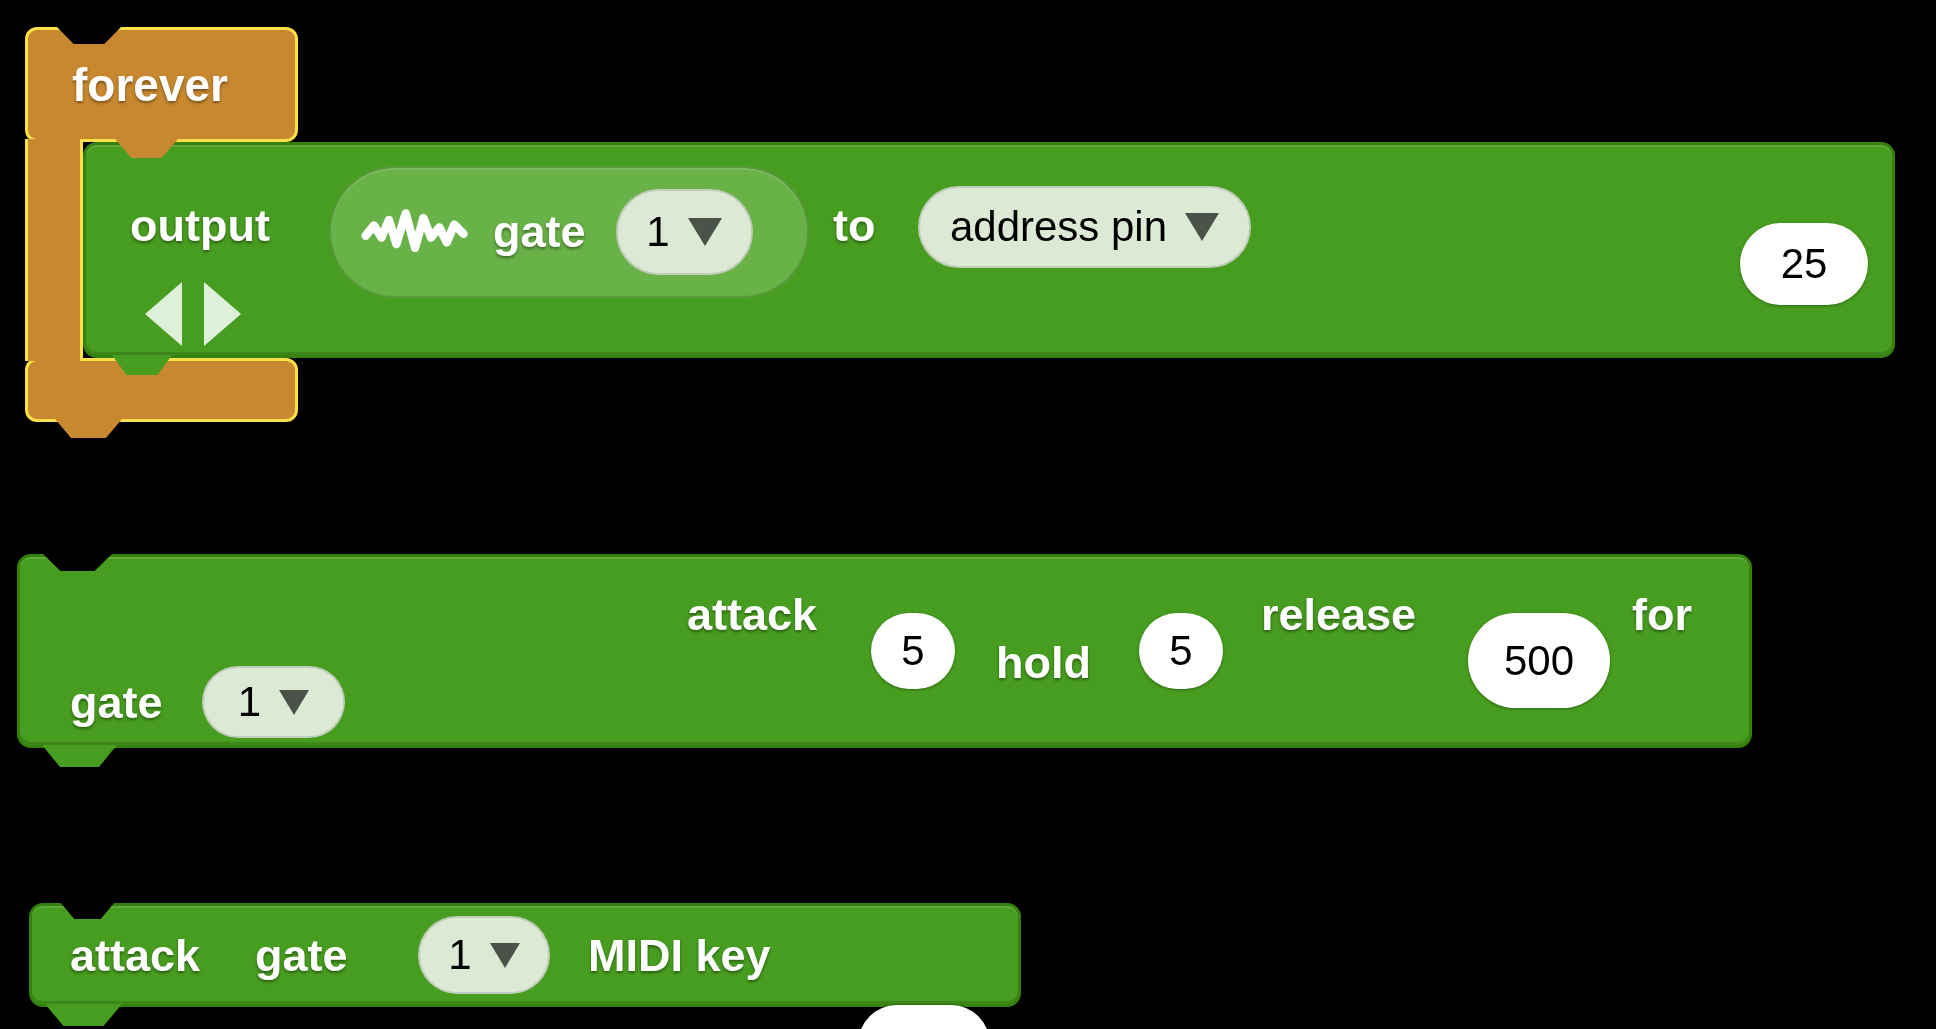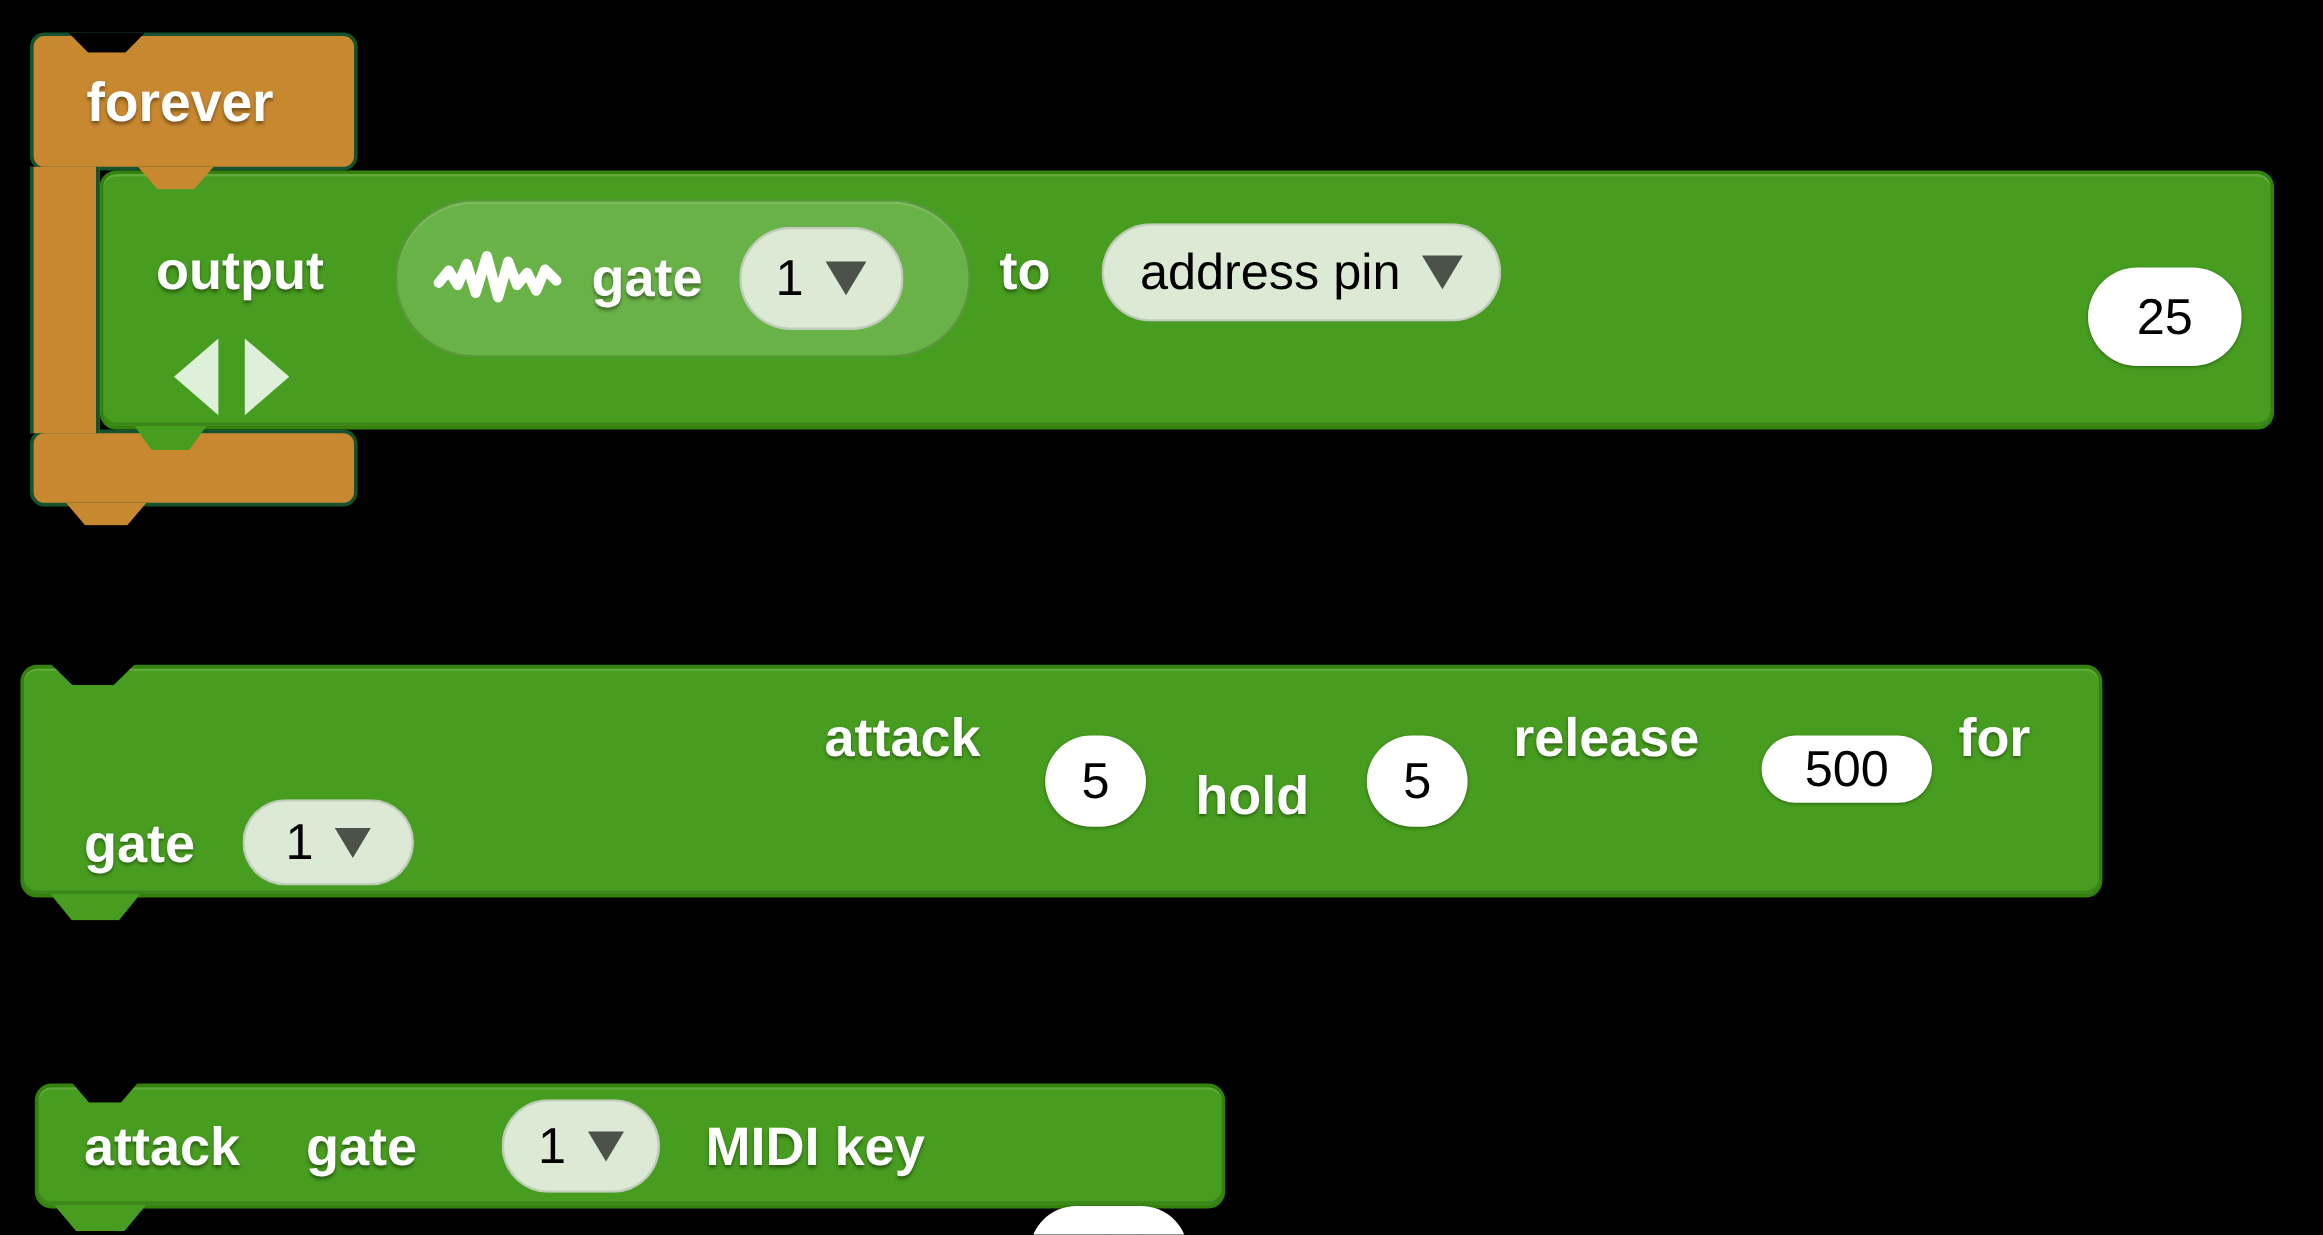--- a/index.html
+++ b/index.html
@@ -3,21 +3,21 @@
 <meta charset="utf-8">
 <style>
   html,body{margin:0;padding:0;background:#000;}
   #stage{
     position:relative; width:1936px; height:1029px; background:#000;
     overflow:hidden; font-family:"Liberation Sans","DejaVu Sans",sans-serif;
   }
   #stage *{box-sizing:border-box;}
   .abs{position:absolute;}
   
-  .orange{background:#c8882f;border:3px solid #14532d;}
+  .orange{background:#c8882f;border:3px solid #fde047;}
   .green-block{
     background:#479d1f;border:3px solid #35810d;border-radius:14px;
     box-shadow:inset 0 2px 0 rgba(255,255,255,.14), inset 0 -3px 0 rgba(0,0,0,.14);
   }
   .dent{clip-path:polygon(0 0,100% 0,74% 100%,26% 100%);}
   .nub{clip-path:polygon(0 0,100% 0,76% 100%,24% 100%);}
   .dent-black{background:#000;}
   .dent-orange{background:#c8882f;}
   .nub-green{background:#479d1f;}
   .nub-orange{background:#c8882f;}
@@ -110,21 +110,21 @@
   <div class="abs oval" style="left:871px;top:576px;width:84px;height:76px;z-index:2;">
     <span class="val">5</span>
   </div>
 
   <span class="abs lbl" style="left:996px;top:592px;z-index:2;margin-top:48px;">hold</span>
   <div class="abs oval" style="left:1139px;top:576px;width:84px;height:76px;z-index:2;">
     <span class="val">5</span>
   </div>
 
   <span class="abs lbl" style="left:1261px;top:592px;z-index:2;">release</span>
-  <div class="abs oval" style="left:1468px;top:576px;width:142px;height:56px;z-index:2;">
+  <div class="abs oval" style="left:1468px;top:576px;width:142px;height:95px;z-index:2;">
     <span class="val">500</span>
   </div>
 
   <span class="abs lbl" style="left:1632px;top:592px;z-index:2;">for</span>
 
   <span class="abs lbl" style="left:70px;top:680px;z-index:2;">gate</span>
   <div class="abs pill" style="left:202px;top:666px;width:143px;height:72px;z-index:2;">
     <span class="val">1</span>
     <div class="tri small"></div>
   </div>

